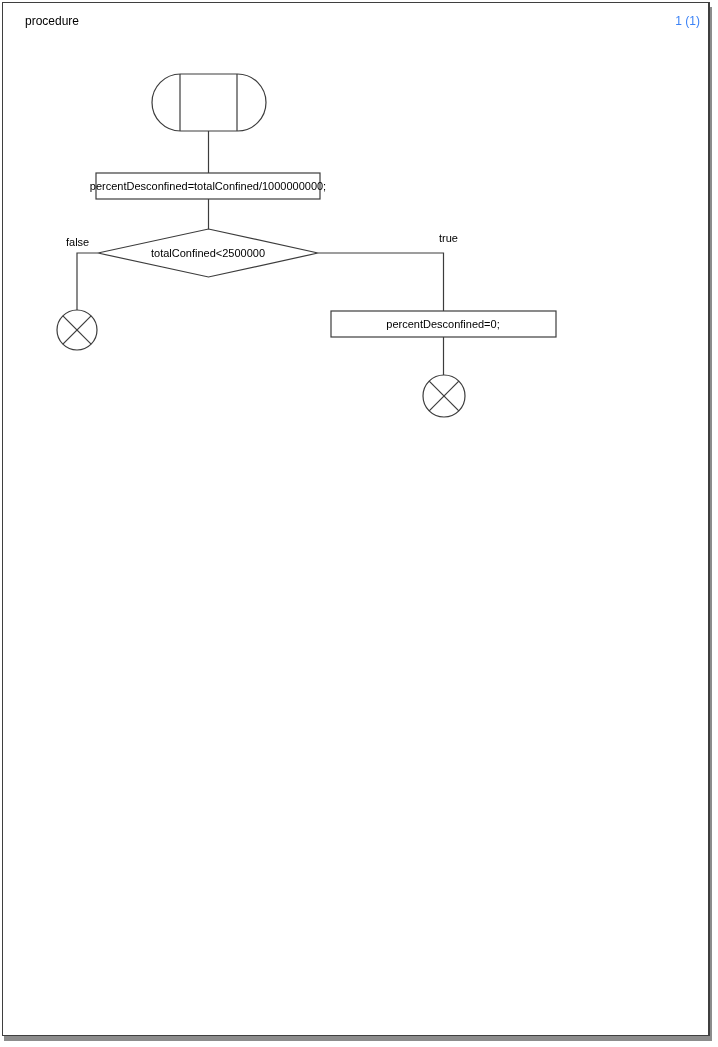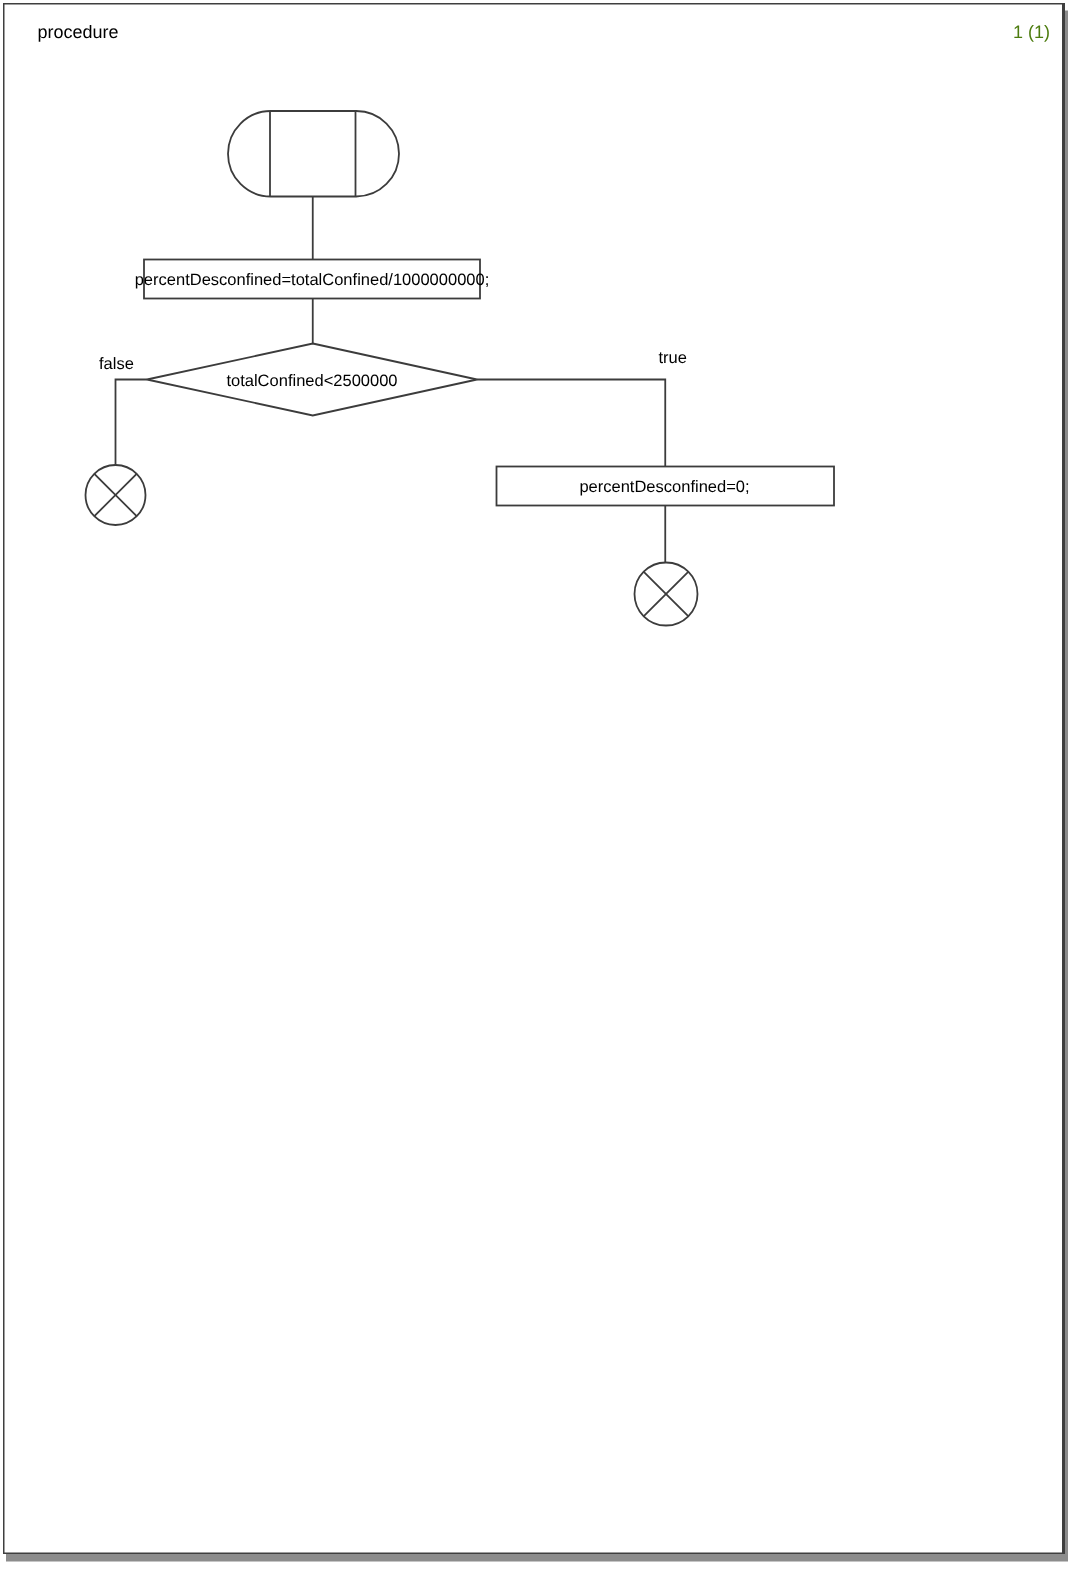--- a/index.html
+++ b/index.html
@@ -42,21 +42,21 @@
     top: 16px;
     font-size: 11.5px;
     color: #000000;
     white-space: nowrap;
   }
   .hdr-page {
     position: absolute;
     right: 18px;
     top: 14px;
     font-size: 12px;
-    color: #4d7c0f;
+    color: #3b82f6;
     white-space: nowrap;
   }
   svg.flow {
     position: absolute;
     left: 0;
     top: 0;
   }
   svg.flow .shape {
     fill: none;
     stroke: #3c3c3c;

